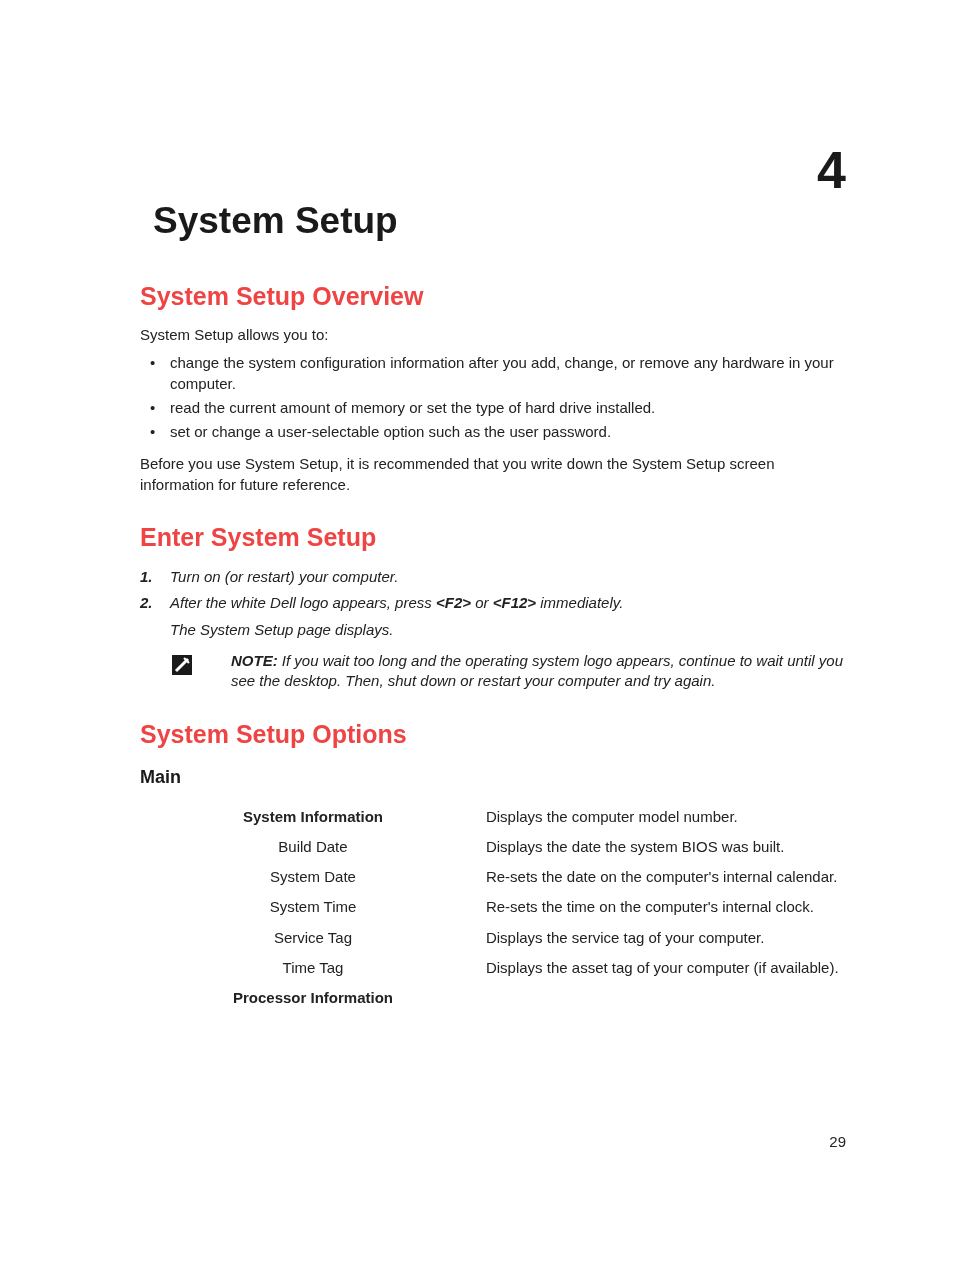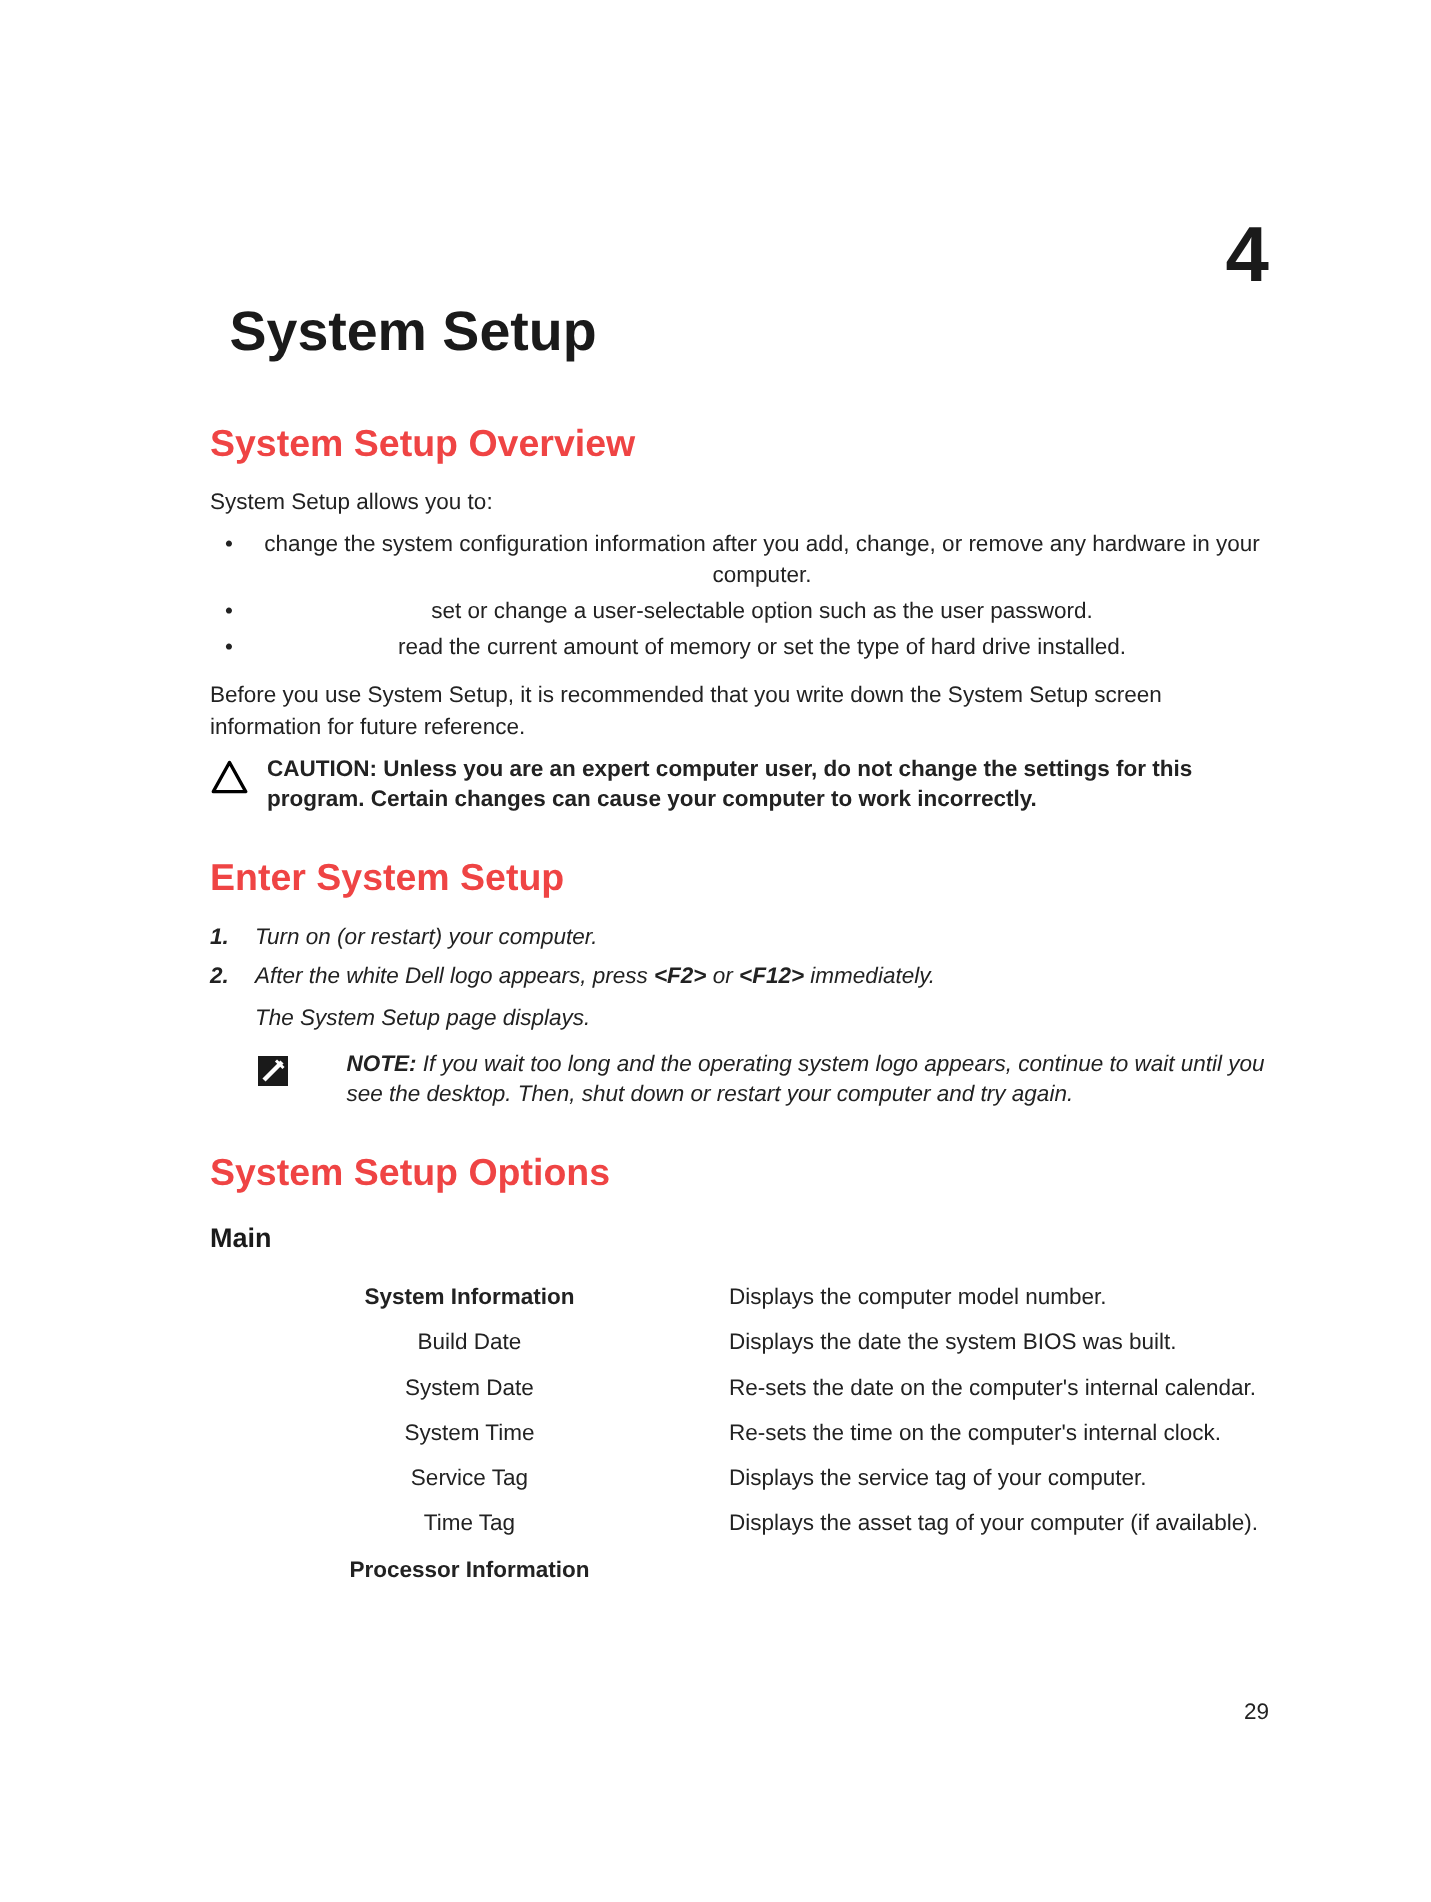--- a/index.html
+++ b/index.html
@@ -52,21 +52,20 @@
     list-style: none;
     padding: 0;
     margin: 6px 0 12px 0;
   }
   ul.bullets li {
     font-size: 15px;
     line-height: 1.35;
     padding-left: 30px;
     position: relative;
     margin: 4px 0;
-    text-align: center;
   }
   ul.bullets li::before {
     content: "•";
     position: absolute;
     left: 10px;
     top: 0;
     font-size: 15px;
   }
   ol.steps {
     list-style: none;
@@ -150,35 +149,25 @@
 <div class="page">
 
   <div class="chapter-number">4</div>
 
   <h1>System Setup</h1>
 
   <h2>System Setup Overview</h2>
   <p>System Setup allows you to:</p>
   <ul class="bullets">
     <li>change the system configuration information after you add, change, or remove any hardware in your computer.</li>
+    <li>read the current amount of memory or set the type of hard drive installed.</li>
     <li>set or change a user-selectable option such as the user password.</li>
-    <li>read the current amount of memory or set the type of hard drive installed.</li>
   </ul>
   <p>Before you use System Setup, it is recommended that you write down the System Setup screen information for future reference.</p>
 
-  <div class="callout">
-    <span class="icon">
-      <svg viewBox="0 0 24 24" width="26" height="26">
-        <path d="M12 3 L22 21 L2 21 Z" fill="none" stroke="#000" stroke-width="2" stroke-linejoin="round"></path>
-      </svg>
-    </span>
-    <div class="body bold">
-      <span class="lead">CAUTION: </span><span>Unless you are an expert computer user, do not change the settings for this program. Certain changes can cause your computer to work incorrectly.</span>
-    </div>
-  </div>
 
   <h2>Enter System Setup</h2>
   <ol class="steps">
     <li>Turn on (or restart) your computer.</li>
     <li>
       <span>After the white Dell logo appears, press </span><span class="bold">&lt;F2&gt;</span><span> or </span><span class="bold">&lt;F12&gt;</span><span> immediately.</span>
       <div class="sub">The System Setup page displays.</div>
       <div class="callout nested-callout">
         <span class="icon">
           <svg viewBox="0 0 24 24" width="24" height="24">

